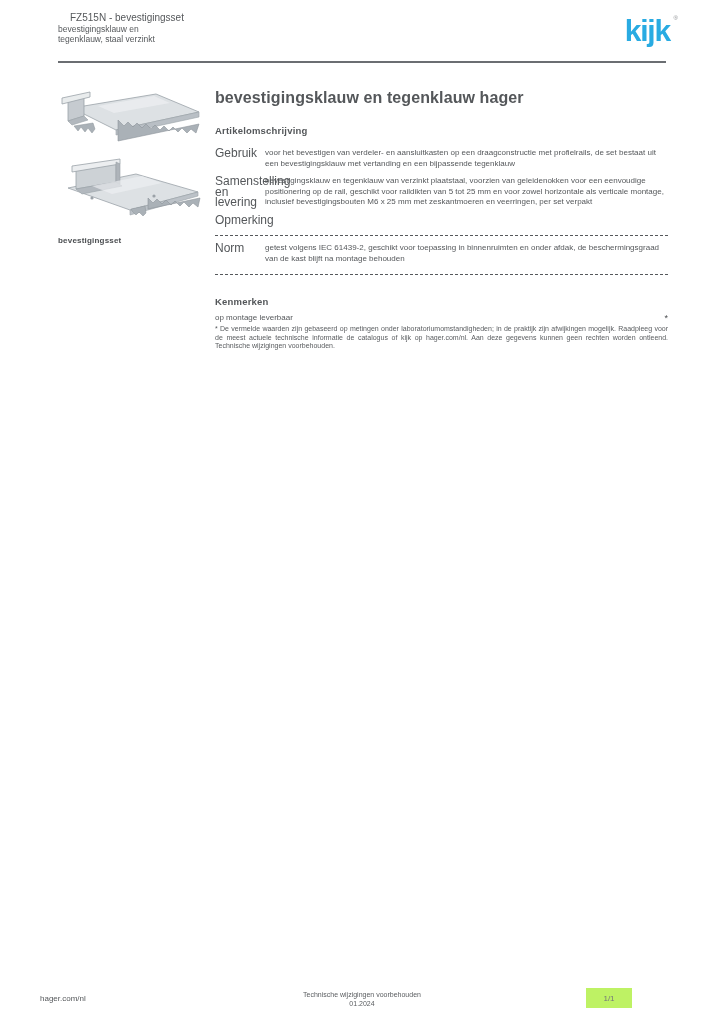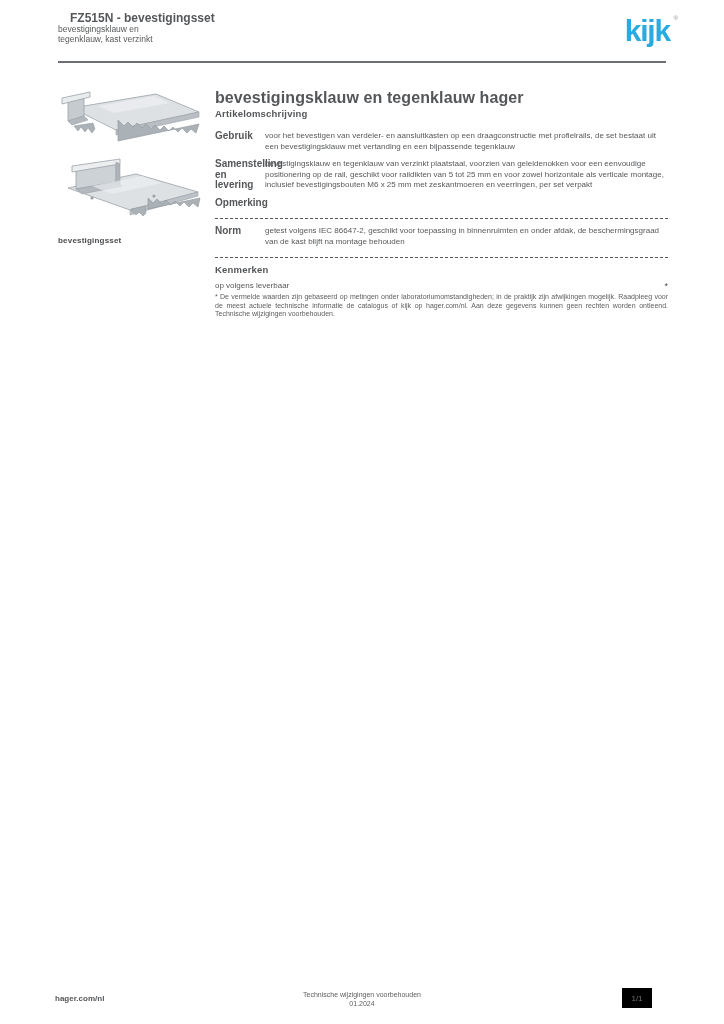--- a/index.html
+++ b/index.html
@@ -2,62 +2,62 @@
 <html><head>
 <meta charset="utf-8">
 <style>
   * { margin:0; padding:0; box-sizing:border-box; }
   html,body { background:#ffffff; }
   body { font-family:"Liberation Sans", sans-serif; color:#54575a; }
   .page { position:relative; width:724px; height:1024px; background:#ffffff; overflow:hidden; }
 
   
   .hdr { position:absolute; left:58px; top:13px; width:200px; font-size:8.5px; line-height:10.5px; color:#55585b; }
-  .hdr .l1 { font-weight:bold; font-size:12px;padding-left:12px; }
+  .hdr .l1 { font-weight:normal; font-size:10px;padding-left:12px; }
   .logo { position:absolute; top:16px; right:54px; }
   .logo .word { font-size:30px; font-weight:bold; letter-spacing:-1.2px; color:#29abe2; line-height:30px; }
   .logo .reg { position:absolute; top:-1px; right:-8px; font-size:6px; color:#8a8d90; }
   .hdr-rule { position:absolute; left:58px; top:61px; width:608px; height:2px; background:#6b6e72; }
 
   
   .pimg { position:absolute; left:58px; }
   .pimg.one { top:86px; }
   .pimg.two { top:158px; }
   .pcaption { position:absolute; left:58px; top:236px; font-size:8px; font-weight:bold; color:#4a4d50; letter-spacing:.2px; }
 
   
   .content { position:absolute; left:215px; top:88px; width:453px; }
   .title { font-size:16px; font-weight:bold; line-height:20px; color:#54575a; letter-spacing:.1px; }
-  h2.sec { font-size:9.5px; font-weight:bold; color:#54575a; letter-spacing:.2px; }
+  h2.sec { font-size:9.5px; font-weight:bold; color:#54575a; margin-top:17px; letter-spacing:.2px; }
   .rows { margin-top:12px; }
   .row { display:grid; grid-template-columns:50px 403px; column-gap:0; margin-top:7px; }
-  .row .lbl { font-size:10px; line-height:10.5px; font-weight:bold; color:#54575a; padding-right:4px; }
+  .row .lbl { font-size:12px; line-height:10.5px; font-weight:normal; color:#54575a; padding-right:4px; }
   .row .val { font-size:8px; line-height:10.5px; color:#55585b; }
   .dash { border:0; border-top:1px dashed #55585b; margin:10px 0 3px 0; }
   .avail { display:flex; justify-content:space-between; align-items:flex-start; margin-top:6px;
            font-size:8px; line-height:10px; color:#55585b; }
   .avail .mark { font-size:9px; color:#4a4d50; }
   .footnote { margin-top:2px; font-size:7px; line-height:8.6px; color:#595c5f; text-align:justify; }
 
   
-  .foot-site { position:absolute; left:55px; top:994px; font-size:8px; font-weight:bold; color:#55585b; text-decoration:none; }
+  .foot-site { position:absolute; left:40px; top:994px; font-size:8px; font-weight:normal; color:#55585b; text-decoration:none; }
   .foot-center { position:absolute; left:262px; top:990px; width:200px; text-align:center;
                  font-size:7px; line-height:9px; color:#5a5d60; }
-  .foot-page { position:absolute; left:622px; top:988px; width:30px; height:20px; background:#000000;
+  .foot-page { position:absolute; left:586px; top:988px; width:46px; height:20px; background:#bef264;
                display:flex; align-items:center; justify-content:center; font-size:8px; color:#73767a; }
 </style>
 </head>
 <body>
 
 <div class="page">
 
   <div class="hdr">
     <div class="l1">FZ515N - bevestigingsset</div>
     <div>bevestigingsklauw en</div>
-    <div>tegenklauw, kast verzinkt</div>
+    <div>tegenklauw, staal verzinkt</div>
   </div>
 
   <div class="logo">
     <span class="word">kijk</span>
     <span class="reg">®</span>
   </div>
 
   <div class="hdr-rule"></div>
 
   <div class="pimg one">
@@ -116,30 +116,30 @@
         <div class="val">bevestigingsklauw en tegenklauw van verzinkt plaatstaal, voorzien van geleidenokken voor een eenvoudige positionering op de rail, geschikt voor raildikten van 5 tot 25 mm en voor zowel horizontale als verticale montage, inclusief bevestigingsbouten M6 x 25 mm met zeskantmoeren en veerringen, per set verpakt</div>
       </div>
       <div class="row">
         <div class="lbl">Opmerking</div>
       </div>
 
       <hr class="dash">
 
       <div class="row">
         <div class="lbl">Norm</div>
-        <div class="val">getest volgens IEC 86647-2, geschikt voor toepassing in binnenruimten en onder afdak, de beschermingsgraad van de kast blijft na montage behouden</div>
+        <div class="val">getest volgens IEC 61439-2, geschikt voor toepassing in binnenruimten en onder afdak, de beschermingsgraad van de kast blijft na montage behouden</div>
       </div>
 
       <hr class="dash">
     </div>
 
-    <h2 class="sec" style="margin-top:6px;">Kenmerken</h2>
+    <h2 class="sec" style="margin-top:21px;">Kenmerken</h2>
 
     <div class="avail">
-      <span>op volgens leverbaar</span>
+      <span>op montage leverbaar</span>
       <span class="mark">*</span>
     </div>
 
     <p class="footnote">* De vermelde waarden zijn gebaseerd op metingen onder laboratoriumomstandigheden; in de praktijk zijn afwijkingen mogelijk. Raadpleeg voor de meest actuele technische informatie de catalogus of kijk op hager.com/nl. Aan deze gegevens kunnen geen rechten worden ontleend. Technische wijzigingen voorbehouden.</p>
   </div>
 
   <a class="foot-site" href="#">hager.com/nl</a>
 
   <div class="foot-center">
     <div>Technische wijzigingen voorbehouden</div>

